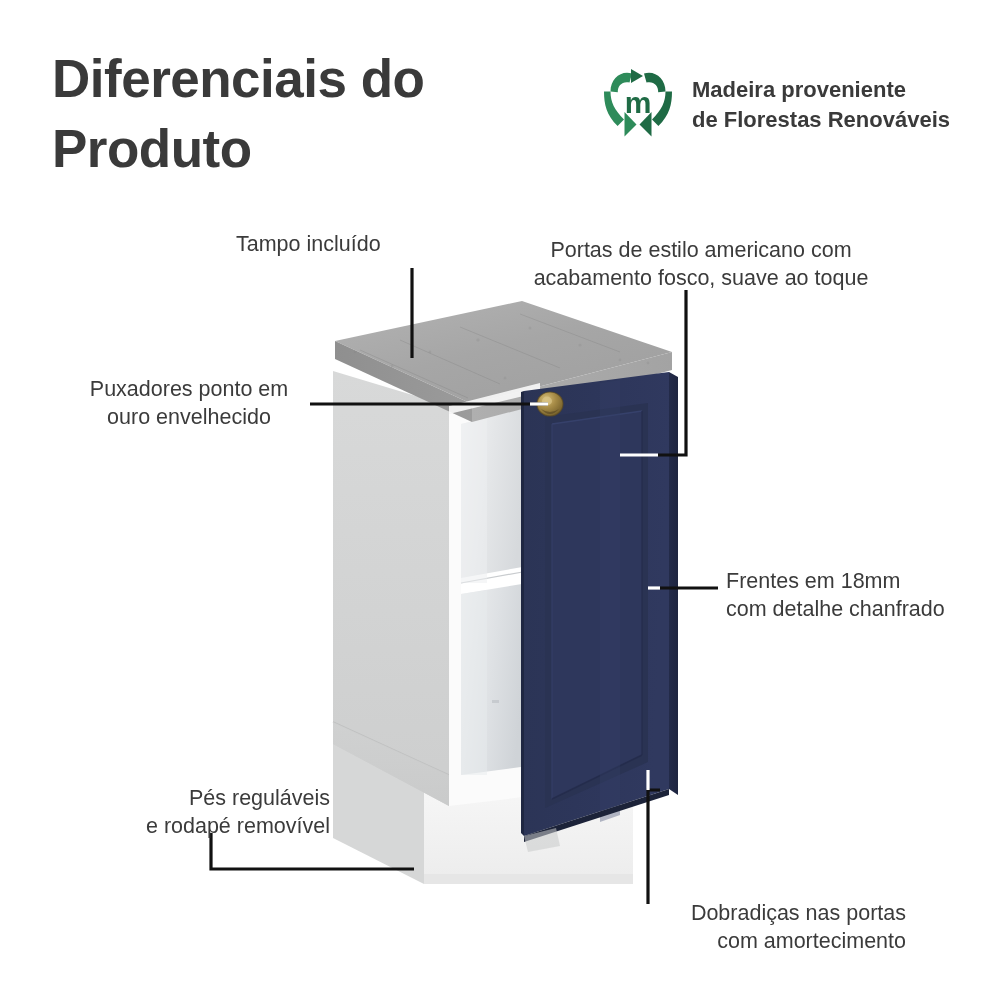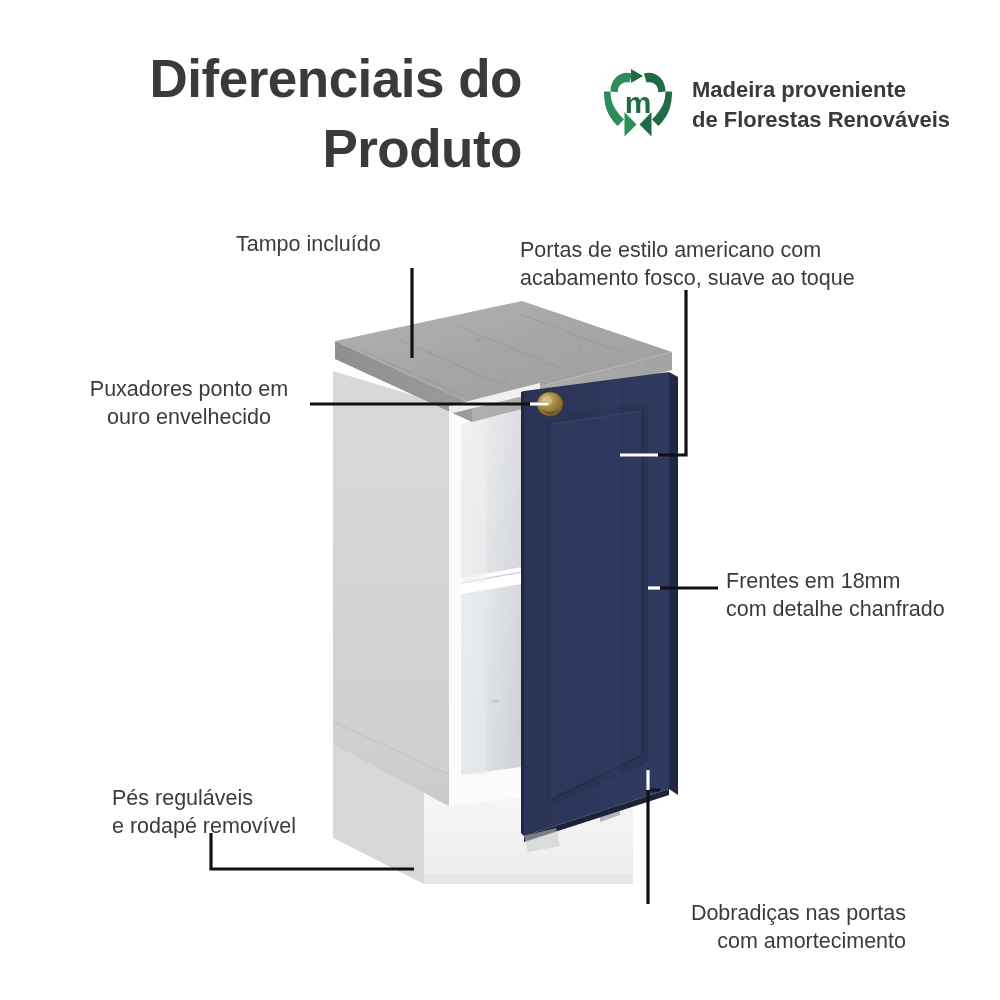--- a/index.html
+++ b/index.html
@@ -37,21 +37,20 @@
     position: absolute;
     left: 52px;
     top: 44px;
     width: 470px;
     font-size: 53px;
     line-height: 1.33;
     font-weight: bold;
     color: #3a3a3a;
     letter-spacing: -0.5px;
     white-space: pre-line;
-    text-align: right;
   }
 
   .eco-badge {
     position: absolute;
     left: 598px;
     top: 62px;
     width: 392px;
     height: 86px;
     display: flex;
     align-items: center;
@@ -83,24 +82,24 @@
 
   .callout {
     position: absolute;
     font-size: 21.5px;
     line-height: 1.32;
     color: #3b3b3b;
     white-space: pre-line;
   }
 
   .cal-tampo       { left: 236px;  top: 230px; width: 256px; text-align: left; }
-  .cal-portas      { left: 520px;  top: 236px; width: 362px; text-align: left; }
+  .cal-portas      { left: 520px;  top: 236px; width: 362px; text-align: center; }
   .cal-puxadores   { left: 58px;   top: 375px; width: 262px; text-align: center; }
   .cal-frentes     { left: 726px;  top: 567px; width: 256px; text-align: left; }
-  .cal-pes         { left: 112px;  top: 784px; width: 218px; text-align: left; }
+  .cal-pes         { left: 112px;  top: 784px; width: 218px; text-align: right; }
   .cal-dobradicas  { left: 656px;  top: 884px; width: 250px; text-align: right; margin-top: 15px; }
 
   svg { display: block; }
   .leader-svg {
     position: absolute;
     left: 0;
     top: 0;
     width: 1000px;
     height: 1000px;
     pointer-events: none;

